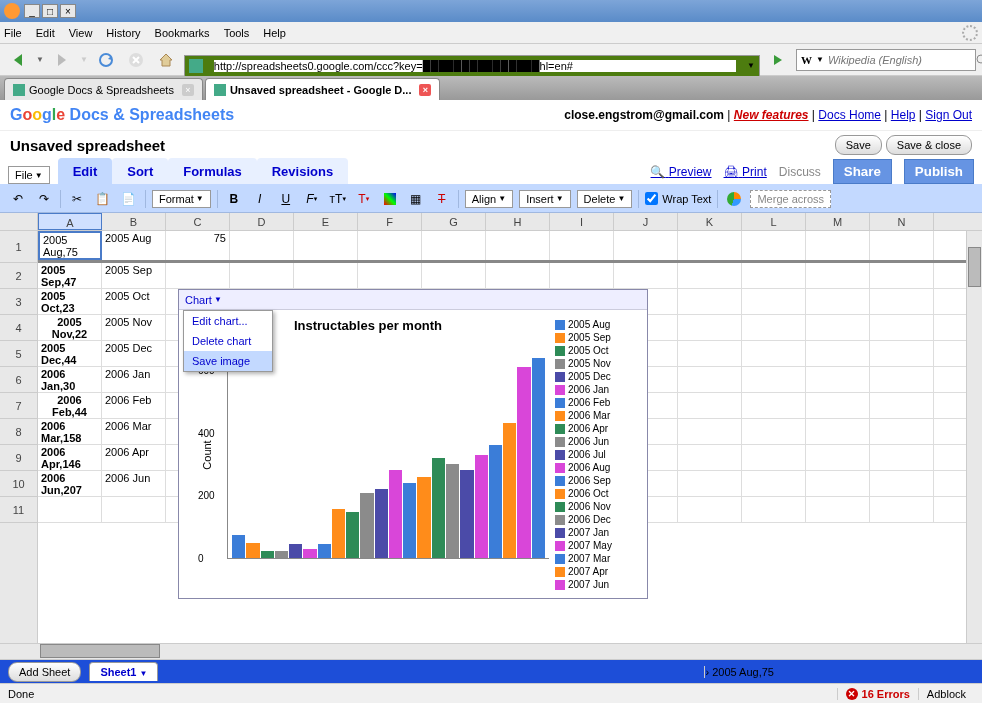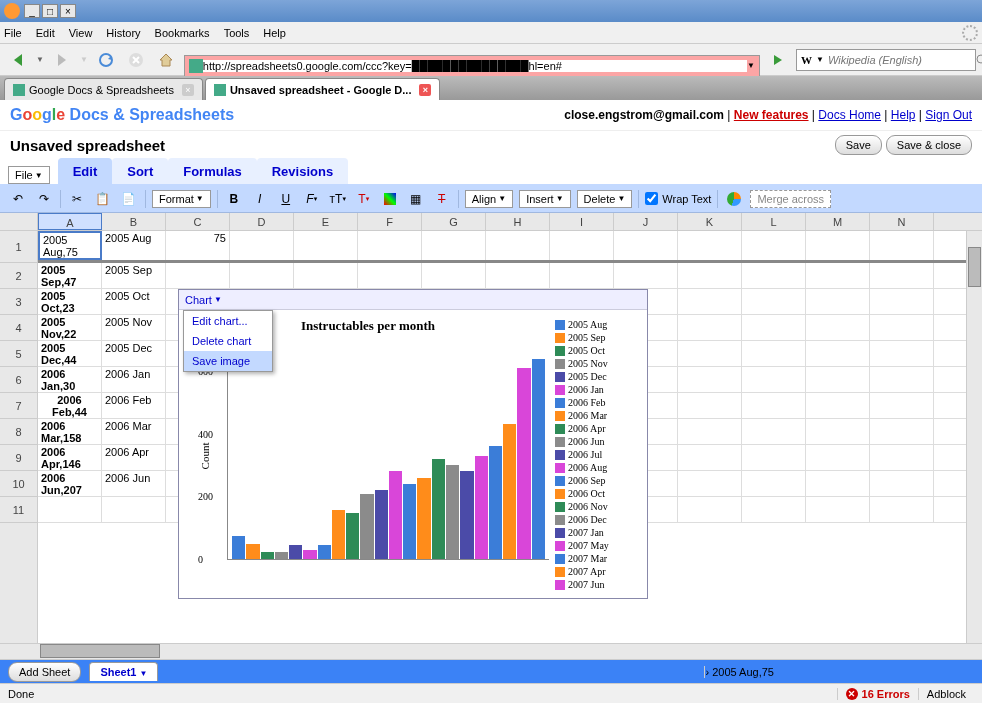--- a/index.html
+++ b/index.html
@@ -7,36 +7,36 @@
 .titlebar { background: linear-gradient(#7da5d8, #5a8bc8); height: 22px; display: flex; align-items: center; padding: 0 4px; color: #fff; font-size: 12px; }
 .titlebar .icon { width: 16px; height: 16px; background: #ff9933; border-radius: 8px; margin-right: 4px; }
 .titlebar .title { flex: 1; font-weight: bold; }
 .titlebar .winbtns { display: flex; gap: 2px; }
 .titlebar .winbtn { width: 16px; height: 14px; background: #e8e8e8; border: 1px solid #888; display: flex; align-items: center; justify-content: center; font-size: 10px; color: #000; cursor: pointer; }
 .menubar { height: 22px; background: #f0f0f0; border-bottom: 1px solid #ccc; display: flex; align-items: center; padding: 0 4px; gap: 14px; }
 .menubar span { cursor: pointer; text-decoration: underline; text-decoration-color: transparent; }
 .menubar .throbber { margin-left: auto; width: 16px; height: 16px; border: 2px dotted #aaa; border-radius: 50%; }
 .navbar { height: 32px; background: #f0f0f0; border-bottom: 1px solid #ccc; display: flex; align-items: center; padding: 0 6px; gap: 6px; }
 .navbtn { width: 24px; height: 24px; display: flex; align-items: center; justify-content: center; cursor: pointer; }
-.urlbar { flex: 1; display: flex; align-items: center; height: 22px; border: 1px solid #999; background: #fca5a5; padding: 0 4px; gap: 0; margin-top: 12px; }
+.urlbar { flex: 1; display: flex; align-items: center; height: 22px; border: 1px solid #999; background: #4d7c0f; padding: 0 4px; gap: 11px; margin-top: 12px; }
 .urlbar input { flex: 1; border: none; outline: none; font-size: 11px; }
 .searchbar { width: 180px; height: 22px; border: 1px solid #999; background: #fff; display: flex; align-items: center; padding: 0 4px; gap: 4px; }
 .searchbar input { flex: 1; border: none; outline: none; font-size: 11px; font-style: italic; color: #888; }
 .tabbar { height: 24px; background: linear-gradient(#bbb, #999); display: flex; align-items: flex-end; padding: 0 4px; gap: 2px; }
 .tab { height: 22px; background: #e8e8e8; border: 1px solid #888; border-bottom: none; border-radius: 4px 4px 0 0; padding: 0 8px; display: flex; align-items: center; gap: 4px; font-size: 11px; cursor: pointer; min-width: 180px; }
 .tab.active { background: #fff; font-weight: bold; }
 .tab .favicon { width: 12px; height: 12px; background: #4a8; }
 .tab .close { width: 12px; height: 12px; background: #e55; border-radius: 2px; color: #fff; font-size: 9px; display: flex; align-items: center; justify-content: center; }
 .apphdr { padding: 6px 10px; display: flex; align-items: center; border-bottom: 1px solid #eee; }
 .logo { font-size: 16px; font-weight: bold; }
 .logo .g1 { color: #4285f4; } .logo .g2 { color: #ea4335; } .logo .g3 { color: #fbbc05; } .logo .g4 { color: #4285f4; } .logo .g5 { color: #34a853; } .logo .g6 { color: #ea4335; }
 .logo .ds { color: #4285f4; }
 .hdrright { margin-left: auto; font-size: 12px; }
 .hdrright a { color: #0000cc; text-decoration: underline; cursor: pointer; }
-.hdrright .nf { color: #cc0000; font-weight: bold; }
+.hdrright .nf { color: #cc0000; font-weight: bold; font-style: italic; }
 .docname { padding: 4px 10px; font-size: 15px; font-weight: bold; display: flex; align-items: center; }
 .docname .btns { margin-left: auto; display: flex; gap: 4px; }
 .gbtn { background: linear-gradient(#fff, #ddd); border: 1px solid #999; padding: 3px 10px; font-size: 11px; cursor: pointer; border-radius: 9px; }
 .maintabs { height: 26px; background: #fff; border-bottom: 1px solid #c3d9ff; display: flex; align-items: flex-end; padding: 0 8px; gap: 0; }
 .filebtn { background: #fff; border: 1px solid #999; padding: 2px 6px; margin-right: 8px; font-size: 11px; cursor: pointer; display: flex; align-items: center; gap: 2px; }
 .mtab { padding: 5px 14px; font-size: 13px; font-weight: bold; color: #0000cc; cursor: pointer; border: 1px solid transparent; border-bottom: none; }
 .mtab.active { background: #c3d9ff; border-color: #c3d9ff; border-radius: 4px 4px 0 0; }
 .mtab.light { background: #e8f0ff; border-radius: 4px 4px 0 0; }
 .rightactions { margin-left: auto; display: flex; align-items: center; gap: 12px; font-size: 12px; }
 .rightactions a { color: #0000cc; text-decoration: underline; cursor: pointer; }
@@ -60,36 +60,36 @@
 .row { display: flex; height: 26px; border-bottom: 1px solid #ddd; }
 .row.tall { height: 32px; }
 .cell { width: 64px; border-right: 1px solid #ddd; padding: 1px 3px; font-size: 11px; overflow: hidden; line-height: 1.1; }
 .cell.sel { border: 2px solid #4a7bc8; }
 .frozen { border-bottom: 3px solid #888; }
 .chartbox { position: absolute; left: 140px; top: 58px; width: 470px; height: 310px; background: #fff; border: 1px solid #88a; }
 .charthdr { height: 20px; background: #eef; border-bottom: 1px solid #ccd; padding: 0 6px; font-size: 11px; color: #0000cc; cursor: pointer; display: flex; align-items: center; gap: 2px; }
 .chartmenu { position: absolute; left: 4px; top: 20px; background: #fff; border: 1px solid #999; box-shadow: 2px 2px 4px rgba(0,0,0,0.3); width: 90px; z-index: 10; }
 .chartmenu div { padding: 4px 8px; font-size: 11px; color: #0000cc; cursor: pointer; }
 .chartmenu div.hl { background: #c3d9ff; }
-.chartinner { padding: 8px; height: calc(100% - 20px); display: flex; font-family: Liberation Serif, serif; }
+.chartinner { padding: 8px; height: calc(100% - 20px); display: flex; }
 .plotarea { flex: 1; position: relative; }
 .ctitle { text-align: center; font-weight: bold; font-size: 13px; margin-bottom: 6px; }
 .plot { position: relative; height: 220px; margin-left: 40px; border-left: 1px solid #888; border-bottom: 1px solid #888; }
 .ylabel { position: absolute; left: -36px; top: 50%; transform: rotate(-90deg); transform-origin: center; font-size: 11px; }
 .ytick { position: absolute; left: -30px; font-size: 10px; transform: translateY(50%); }
 .bars { position: absolute; bottom: 0; left: 4px; right: 4px; height: 100%; display: flex; align-items: flex-end; gap: 1px; }
 .bar { flex: 1; }
 .legend { width: 90px; font-size: 10px; padding-left: 6px; overflow: hidden; }
 .legitem { display: flex; align-items: center; gap: 3px; height: 13px; }
 .legsw { width: 10px; height: 10px; }
 .vscroll { position: absolute; right: 0; top: 0; bottom: 0; width: 16px; background: #e8e8e8; border-left: 1px solid #ccc; }
 .vscroll .thumb { position: absolute; left: 1px; right: 1px; top: 16px; height: 40px; background: #bbb; border: 1px solid #888; }
 .hscroll { height: 16px; background: #e8e8e8; border-top: 1px solid #ccc; display: flex; }
 .hscroll .thumb { width: 120px; height: 14px; background: #bbb; border: 1px solid #888; margin-left: 40px; }
-.sheetbar { height: 24px; background: #3b82f6; border-top: 1px solid #ccc; display: flex; align-items: center; padding: 0 8px; gap: 8px; }
+.sheetbar { height: 24px; background: #1d4ed8; border-top: 1px solid #ccc; display: flex; align-items: center; padding: 0 8px; gap: 8px; }
 .sheettab { background: #fff; border: 1px solid #999; border-bottom: none; padding: 3px 10px; font-size: 11px; color: #0000cc; font-weight: bold; cursor: pointer; border-radius: 4px 4px 0 0; }
 .cellref { margin-left: auto; margin-right: 200px; font-size: 11px; border-left: 1px solid #ccc; padding-left: 0; }
 .statusbar { height: 20px; background: #f0f0f0; border-top: 1px solid #ccc; display: flex; align-items: center; padding: 0 8px; font-size: 11px; }
 .statusbar .errors { margin-left: auto; color: #cc0000; font-weight: bold; display: flex; align-items: center; gap: 4px; border-left: 1px solid #ccc; border-right: 1px solid #ccc; padding: 0 8px; }
 .statusbar .adblock { padding: 0 8px; }
 svg { display: block; }
 </style>
 </head>
 <body>
 
@@ -202,20 +202,27 @@
 
 <div class="maintabs">
   <div class="filebtn">
       <span>File</span>
       <span style="font-size:8px">▼</span>
     </div>
   <div class="mtab active">Edit</div>
   <div class="mtab light">Sort</div>
   <div class="mtab light">Formulas</div>
   <div class="mtab light">Revisions</div>
+  <div class="rightactions">
+    <a><span>🔍</span> <span>Preview</span></a>
+    <a><span>🖨</span> <span>Print</span></a>
+    <span class="discuss">Discuss</span>
+    <button class="sharebtn">Share</button>
+    <button class="sharebtn">Publish</button>
+  </div>
 </div>
 
 <div class="toolbar">
   <div class="tbtn">↶</div>
   <div class="tbtn">↷</div>
   <div class="tsep"></div>
   <div class="tbtn">✂</div>
   <div class="tbtn">📋</div>
   <div class="tbtn">📄</div>
   <div class="tsep"></div>
@@ -351,21 +358,21 @@
           <div class="cell"></div>
           <div class="cell"></div>
           <div class="cell"></div>
           <div class="cell"></div>
           <div class="cell"></div>
           <div class="cell"></div>
           <div class="cell"></div>
           <div class="cell"></div>
         </div>
         <div class="row">
-          <div class="cell" style="font-weight: bold;">2005 Nov,22</div>
+          <div class="cell" style="font-weight: bold; text-align: center;">2005 Nov,22</div>
           <div class="cell">2005 Nov</div>
           <div class="cell"></div>
           <div class="cell"></div>
           <div class="cell"></div>
           <div class="cell"></div>
           <div class="cell"></div>
           <div class="cell"></div>
           <div class="cell"></div>
           <div class="cell"></div>
           <div class="cell"></div>

